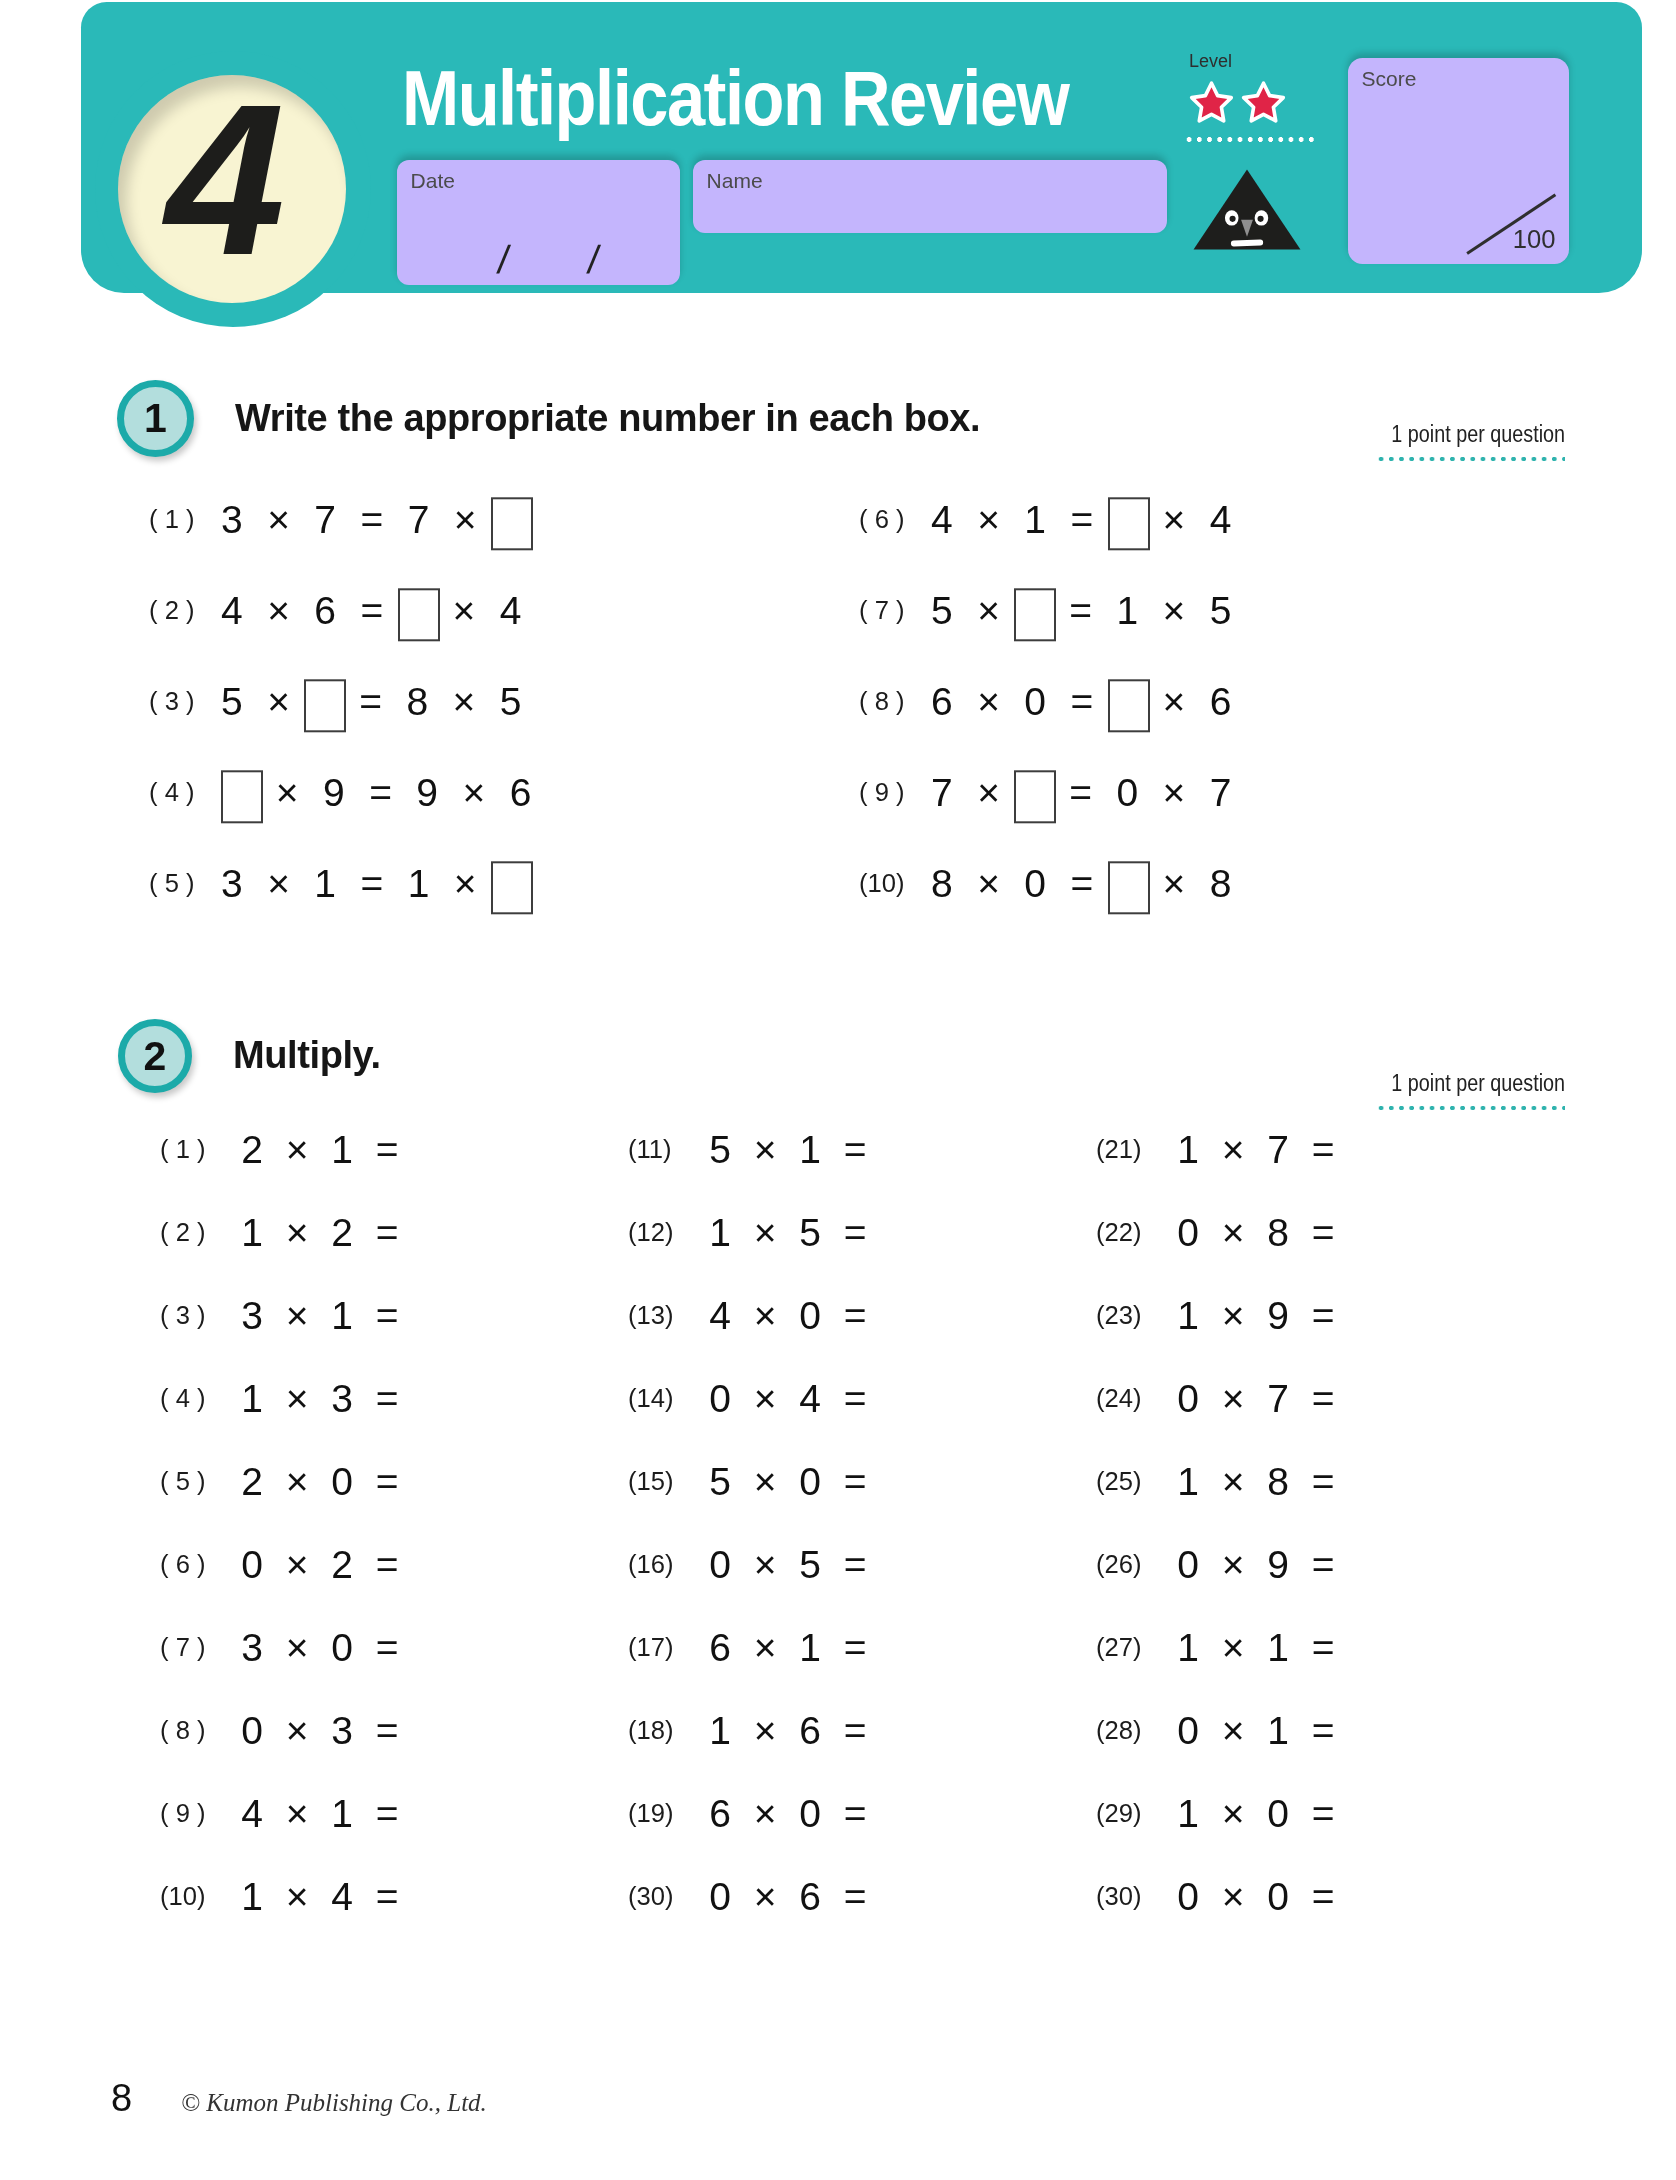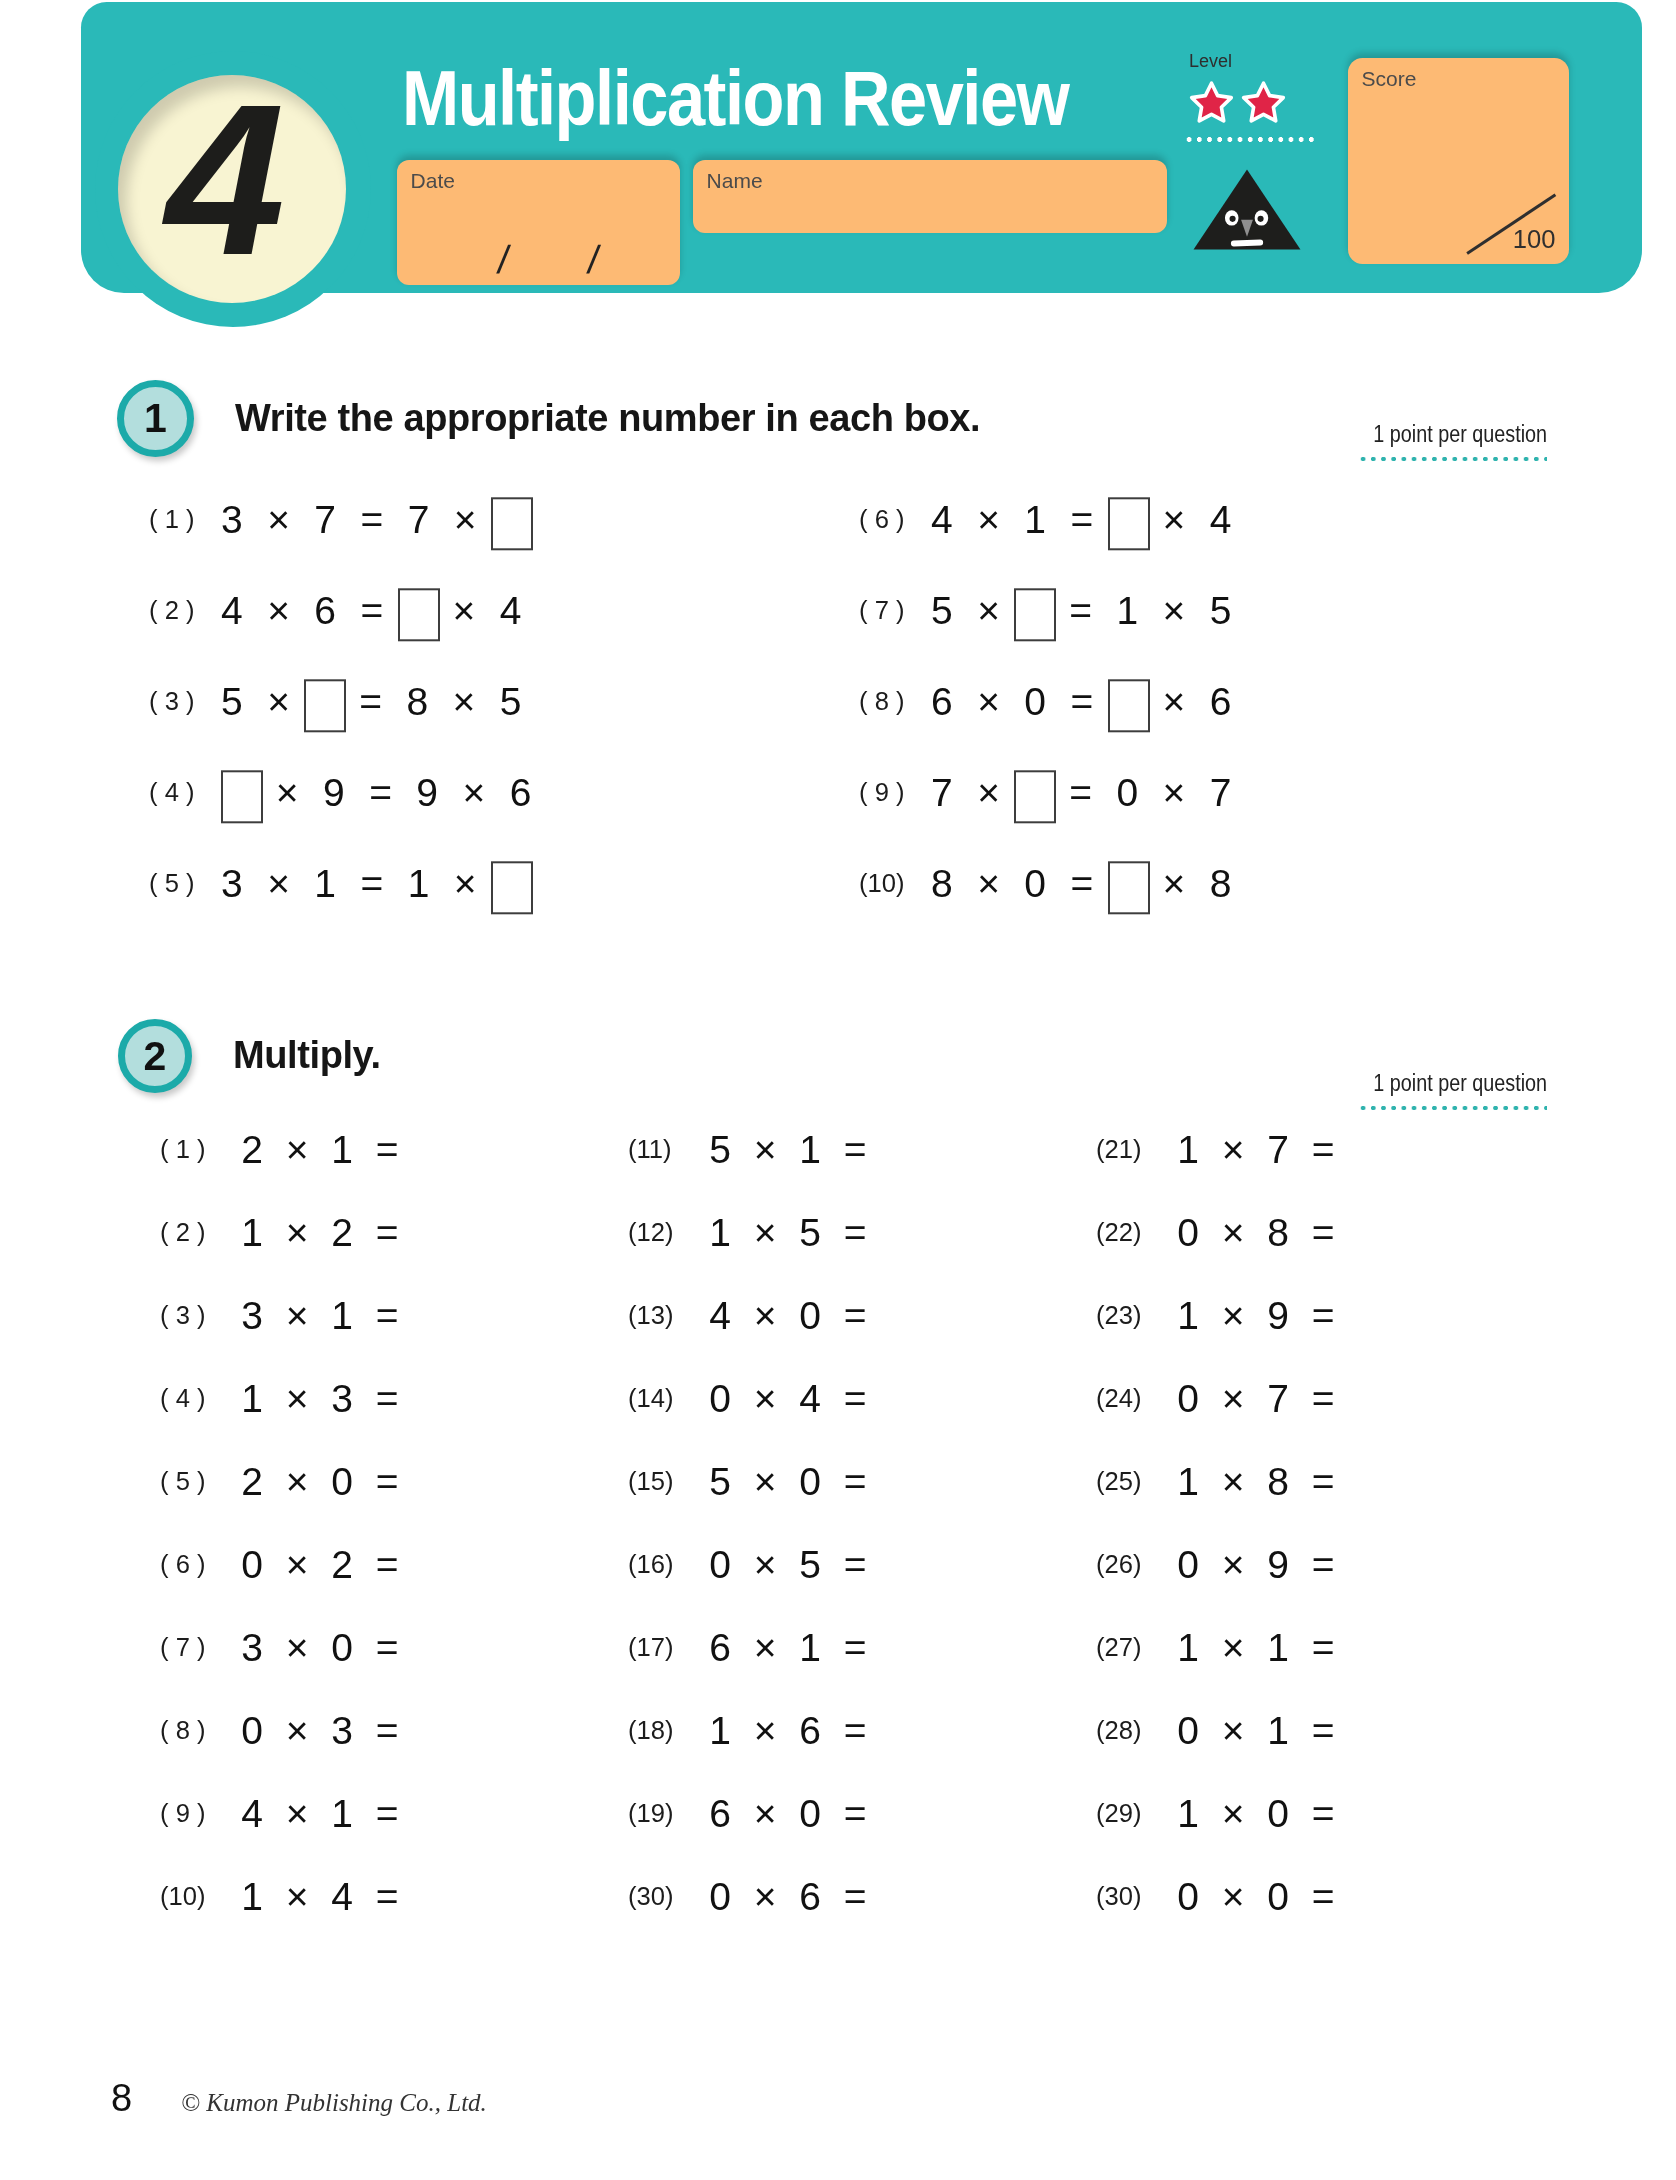--- a/index.html
+++ b/index.html
@@ -13,21 +13,21 @@
           border-radius:50%;background:#2ab9b8;}
   .badge{position:absolute;left:118px;top:75px;width:228px;height:228px;border-radius:50%;
           background:#f8f4d2;box-shadow:inset 8.5px 12px 13.6px rgba(0,0,0,.17);
           display:flex;align-items:center;justify-content:center;}
   .badge-num{font-size:215px;font-weight:700;font-style:italic;color:#1d1d1b;
           transform:translate(-6.8px,-10.2px);line-height:1;}
   .page-title{position:absolute;left:402px;top:56px;color:#fff;font-weight:700;
           font-size:78px;line-height:85px;letter-spacing:-1.7px;white-space:nowrap;
           transform:scaleX(.88);transform-origin:left center;}
 
-  .field-box{position:absolute;background:#fdba74;border-radius:12px;
+  .field-box{position:absolute;background:#c4b5fd;border-radius:12px;
           box-shadow:0 -4.3px 7.7px rgba(0,0,0,.18);}
   .field-label{position:absolute;left:13.6px;top:8.5px;font-size:21px;color:#4b4b4b;}
   .date-box{left:397px;top:160px;width:283px;height:125px;}
   .name-box{left:693px;top:160px;width:474px;height:73px;}
   .date-slash{position:absolute;bottom:3.4px;font-size:39px;font-weight:300;color:#222;
           transform:skewX(-8deg);}
   .date-slash.s1{left:101px;} .date-slash.s2{left:191px;}
 
   .level-label{position:absolute;left:1189px;top:51px;font-size:18px;color:#2e2e2e;}
   .stars{position:absolute;left:1187px;top:80px;display:flex;gap:2.6px;}
@@ -43,21 +43,21 @@
 
   
   .sec-circle{position:absolute;border-radius:50%;background:#b3dedd;border:7.7px solid #1caaa9;
           box-shadow:2.6px 4.3px 6px rgba(0,0,0,.22);display:flex;align-items:center;justify-content:center;}
   .sec1-circle{left:117px;top:380px;width:63px;height:63px;}
   .sec2-circle{left:118px;top:1019px;width:60px;height:60px;}
   .sec-num{font-size:41px;font-weight:700;color:#111;}
   .sec-title{position:absolute;font-size:38px;font-weight:700;letter-spacing:-0.4px;color:#161616;}
   .sec1-title{left:235px;top:397px;}
   .sec2-title{left:233px;top:1034px;}
-  .points-note{position:absolute;right:129px;text-align:center;}
+  .points-note{position:absolute;right:111px;text-align:center;}
   .note1{top:421px;} .note2{top:1070px;}
   .points-text{font-size:23px;color:#222;display:inline-block;
           transform:scaleX(.86);transform-origin:right center;}
   .dots-teal{margin-top:6.8px;margin-left:auto;width:189px;height:8.5px;
           background-image:radial-gradient(circle,#2fb3ae 2.2px,transparent 2.6px);
           background-size:10.2px 8.5px;background-repeat:repeat-x;}
 
   
   .s1grid{position:absolute;left:149px;top:474px;width:1418px;display:grid;
           grid-template-columns:710px 1fr;grid-template-rows:repeat(5,91px);grid-auto-flow:column;}

